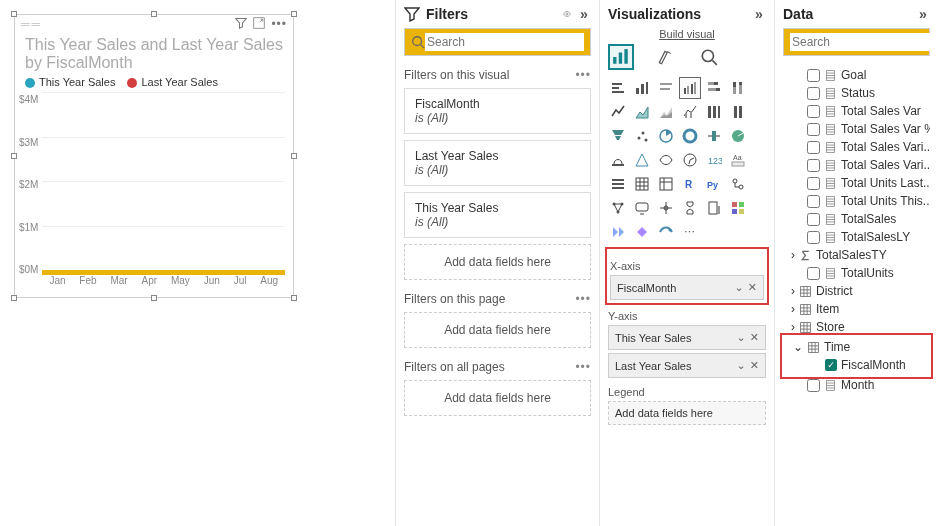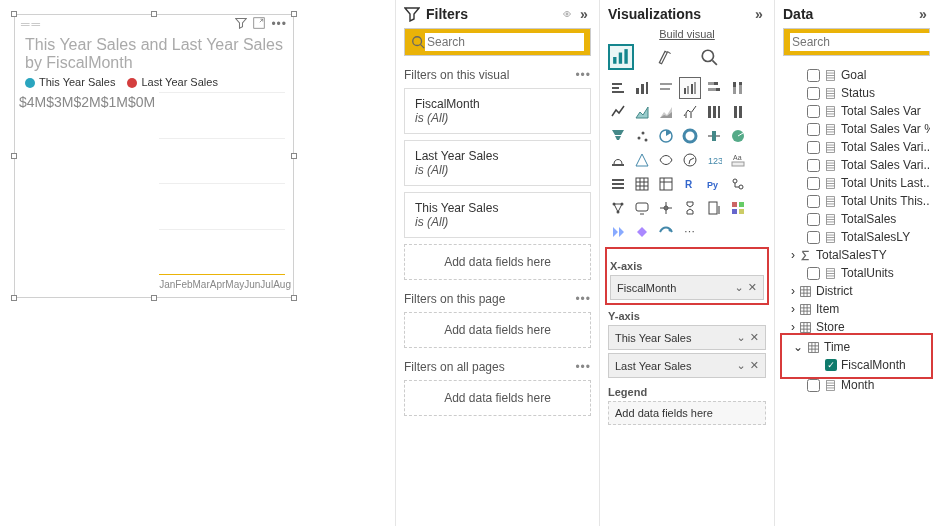--- a/index.html
+++ b/index.html
@@ -26,36 +26,36 @@
   .tile .sel.bl{bottom:-4px;left:-4px;} .tile .sel.br{bottom:-4px;right:-4px;}
   .tile .sel.ml{top:50%;left:-4px;margin-top:-3px;} .tile .sel.mr{top:50%;right:-4px;margin-top:-3px;}
   .tile .sel.tm{top:-4px;left:50%;margin-left:-3px;} .tile .sel.bm{bottom:-4px;left:50%;margin-left:-3px;}
   .tile-head { display:flex; justify-content:flex-end; gap:6px; padding:2px 6px; color:#777;}
   .tile-head .grip { margin-right:auto; color:#bbb; letter-spacing:2px;}
   .tile-title { color:#aaa; font-size:16px; padding:2px 10px 4px;}
   .legend { display:flex; gap:12px; padding:0 10px 4px; font-size:11px; color:#333;}
   .legend .sw { width:10px; height:10px; display:inline-block; border-radius:50%; margin-right:4px; vertical-align:middle;}
   .chart-body { height:205px; padding:0 8px 6px 2px;}
   .plot { display:flex; height:100%; }
-  .yaxis { display:flex; flex-direction:row; justify-content:space-between; padding:2px 4px 16px 2px; font-size:14px; color:#888; text-align:right; height:100%;}
-  .grid { flex:1; position:relative; border-bottom:1px solid #eab308; margin-bottom:16px;}
+  .yaxis { display:flex; flex-direction:column; justify-content:space-between; padding:2px 4px 16px 2px; font-size:10px; color:#888; text-align:right; height:100%;}
+  .grid { flex:1; position:relative; border-bottom:5px solid #eab308; margin-bottom:16px;}
   .gline { position:absolute; left:0; right:0; border-top:1px solid #eee;}
   .bars { position:absolute; left:0; right:0; top:0; bottom:0; display:flex; align-items:flex-end; justify-content:space-around; padding:0 2px;}
   .bgroup { display:flex; align-items:flex-end; gap:1px; width:22px; justify-content:center;}
   .bar { width:9px; }
   .xaxis { display:flex; justify-content:space-around; position:absolute; left:0; right:0; bottom:-16px; font-size:10px; color:#888;}
   
   .viz-sub { font-size:11px; color:#555; margin:2px 0 4px; text-decoration:underline;text-align:center;}
   .viz-tabs { display:flex; gap:18px; margin:4px 0 8px;}
   .viz-tab { width:26px; height:26px; display:flex; align-items:center; justify-content:center; color:#555;}
   .viz-tab.active { border:2px solid #14858d; background:#eaf6f6;}
   .icon-grid { display:flex; flex-wrap:wrap; gap:4px; }
   .icon-grid .ic { width:20px; height:20px; display:flex; align-items:center; justify-content:center; font-size:11px; color:#444; border:1px solid transparent;}
   .icon-grid .ic.sel { outline: 1px solid #666; background:#fafafa;}
-  .well-label { font-size:11px; color:#555; margin-top:8px;font-weight:bold;}
+  .well-label { font-size:11px; color:#555; margin-top:8px;}
   .well { border:1px dashed #ccc; padding:5px 6px; margin-top:3px; display:flex; align-items:center; font-size:11px; color:#333; background:#f7f7f7;}
   .well.filled { border:1px solid #ccc; background:#efefef;}
   .well .close { margin-left:auto; display:flex; gap:4px; color:#666;}
   .highlight { outline:2px solid #d83b3b; outline-offset:1px;}
   
   .tree { font-size:12px; }
   .tree .row { display:flex; align-items:center; gap:4px; padding:2px 0; white-space:nowrap; overflow:hidden; text-overflow:ellipsis;}
   .tree .row input[type=checkbox]{ margin:0; }
   .tree .lvl1 { padding-left:8px;}
   .tree .lvl2 { padding-left:24px;}

